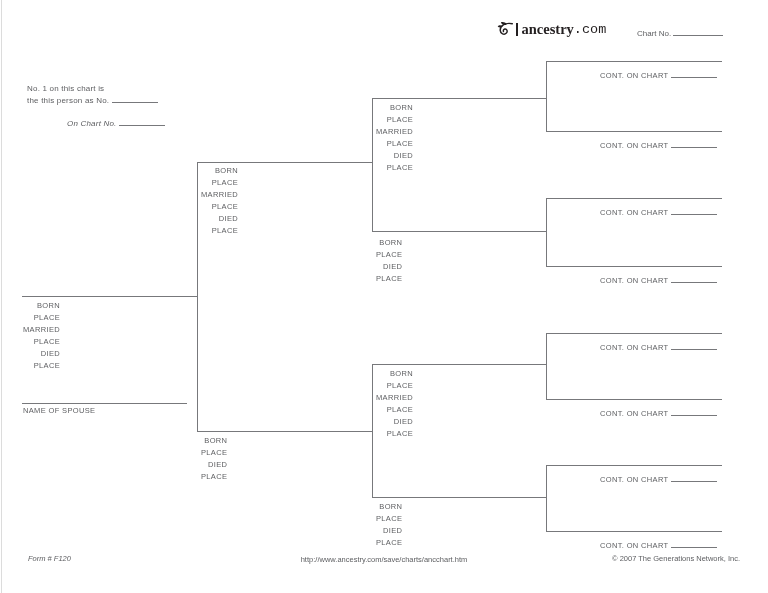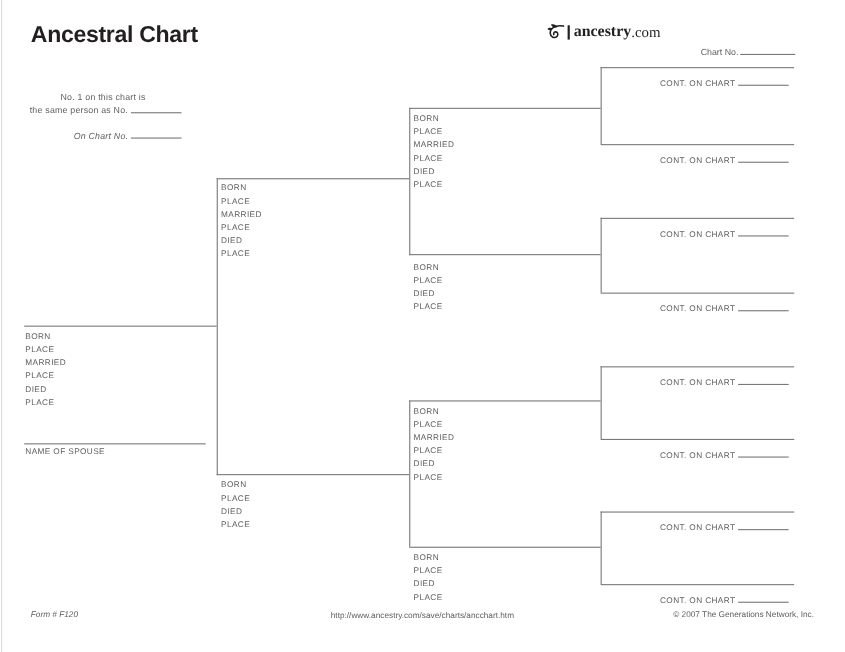--- a/index.html
+++ b/index.html
@@ -5,67 +5,66 @@
   html,body{margin:0;padding:0;background:#ffffff;}
   #page{
     position:relative;width:768px;height:593px;background:#ffffff;overflow:hidden;
     font-family:"Liberation Sans",sans-serif;
   }
   .edge{position:absolute;top:0;bottom:0;width:1px;background:#dcdcdc;}
   
   .hline{position:absolute;height:1px;background:#77787b;}
   .vline{position:absolute;width:1px;background:#77787b;}
   
-  .fields{position:absolute;font-size:7.5px;line-height:12px;color:#5d5e61;letter-spacing:.35px;}
+  .fields{position:absolute;font-size:7.5px;line-height:12px;color:#5d5e61;letter-spacing:.35px;text-align:right;}
   .fields span{display:block;}
   .smalltxt{position:absolute;font-size:8px;color:#5d5e61;letter-spacing:.2px;line-height:12px;}
   .blank{display:inline-block;border-bottom:1px solid #77787b;height:7px;vertical-align:baseline;}
   
   #title{position:absolute;left:28px;top:20px;font-size:21px;font-weight:bold;color:#231f20;letter-spacing:-.3px;}
   #logo{position:absolute;left:497px;top:21px;display:flex;align-items:center;color:#231f20;}
   #logo .bar{width:1.5px;height:13px;background:#231f20;margin:0 4px 0 2px;}
   #logo .brand{font-family:"Liberation Serif",serif;font-weight:bold;font-size:14.5px;}
-  #logo .tld{font-family:Liberation Serif, serif;font-size:13.5px;}
-  #chartno{position:absolute;left:637px;top:28px;font-size:8px;color:#5d5e61;margin-top:14px;}
+  #logo .tld{font-family:Liberation Mono, monospace;font-size:13.5px;}
+  #chartno{position:absolute;left:637px;top:28px;font-size:8px;color:#5d5e61;}
   
   .cont{position:absolute;left:600px;width:147px;text-align:left;font-size:7.5px;color:#5d5e61;letter-spacing:.35px;}
   
   #footer-url{position:absolute;left:0;right:0;top:555px;text-align:center;font-size:7.5px;color:#5d5e61;}
   #footer-form{position:absolute;left:28px;top:554px;font-size:7.5px;color:#5d5e61;font-style:italic;}
   #footer-copy{position:absolute;left:560px;width:180px;top:554px;text-align:right;font-size:7.5px;color:#5d5e61;}
 </style>
 <title>Ancestral Chart</title></head>
 <body>
 
 <div id="page">
   <div class="edge" style="left:1px;"></div>
 
-  <div id="title">Ancestral Chart</div>
 
   <div id="logo">
     <span style="display:inline-flex;">
       <svg width="17" height="17" viewBox="0 0 20 20" aria-hidden="true">
         <path d="M18 3.2 C9 1.5 3.5 6 3.8 11 C4 15 8.5 16.8 11 14.2 C13 12 11.5 9 9.2 9.4 C7.8 9.7 7.2 11 7.6 12.3" fill="none" stroke="#231f20" stroke-width="1.7" stroke-linecap="round"></path>
         <path d="M11.5 4.2 C10 1.2 6.5 0.8 4.6 1.6 C5.4 4.4 8.8 5.6 11.5 4.2 Z" fill="#231f20"></path>
         <path d="M6.5 5.8 C4.2 4.4 1.8 5 0.8 6.4 C2.6 8.4 5.2 7.8 6.5 5.8 Z" fill="#231f20"></path>
       </svg>
     </span>
     <span class="bar"></span>
     <span class="brand">ancestry</span>
       <span class="tld">.com</span>
   </div>
 
   <div id="chartno">
     <span>Chart No.</span>
     <span class="blank" style="width:50px;"></span>
   </div>
 
-  <div class="smalltxt" style="left:27px;top:83px;margin-left:28px;">No. 1 on this chart is</div>
+  <div class="smalltxt" style="left:27px;top:83px;">No. 1 on this chart is</div>
   <div class="smalltxt" style="left:27px;top:95px;">
-    <span>the same person as No.</span>
+    <span>the this person as No.</span>
     <span class="blank" style="width:46px;"></span>
   </div>
   <div class="smalltxt" style="left:67px;top:118px;font-style:italic;">
     <span>On Chart No.</span>
     <span class="blank" style="width:46px;"></span>
   </div>
 
   <div class="hline" style="left:22px;top:296px;width:175px;"></div>
   <div class="fields" style="left:23px;top:300px;">
       <span>BORN</span>

